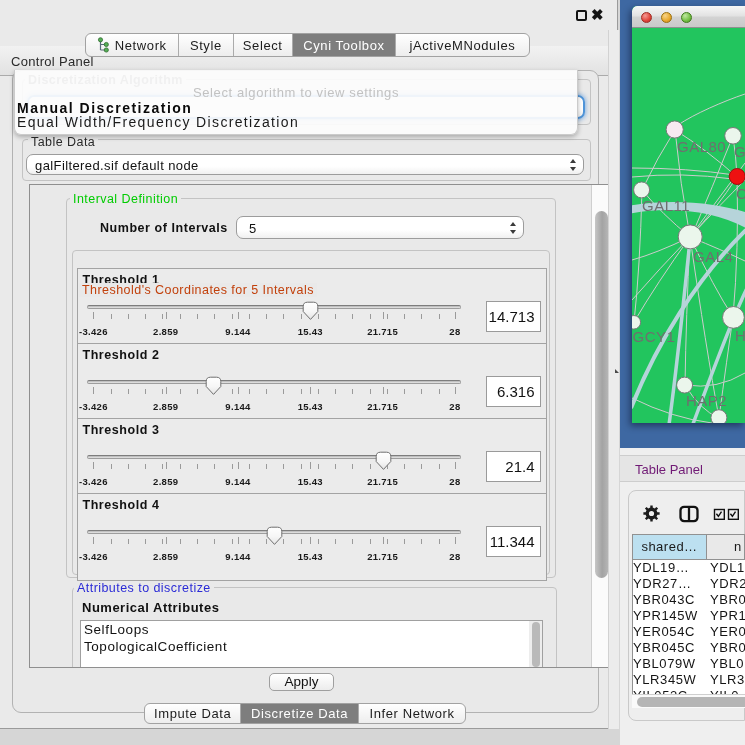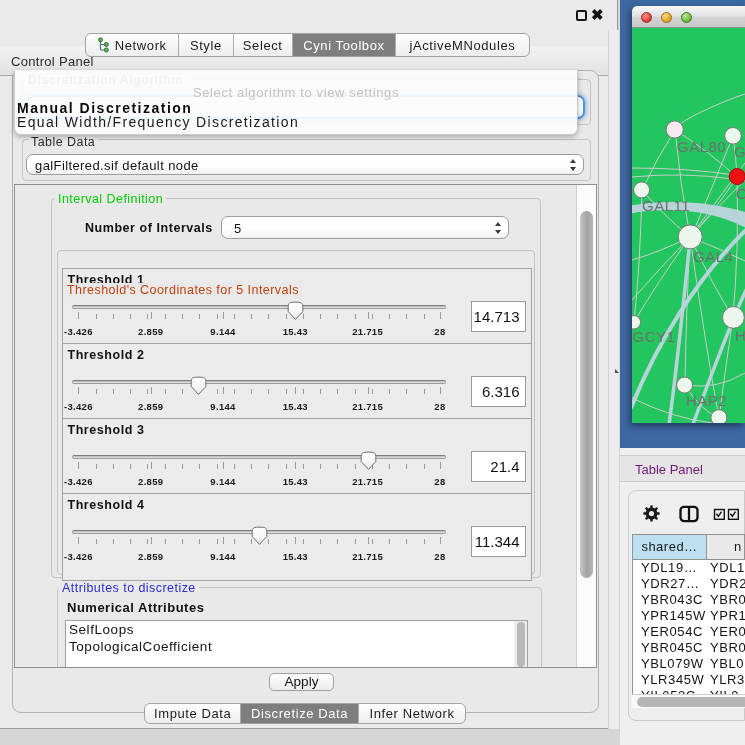--- a/index.html
+++ b/index.html
@@ -22,21 +22,21 @@
 
 .grp{border:1px solid #c3c3c3;border-radius:4px;}
 .grplab{position:absolute;font-size:12.5px;letter-spacing:0.45px;background:#e9e9e9;padding:0 3px;white-space:nowrap;z-index:3;}
 
 .combo{background:linear-gradient(#ffffff 60%,#f0f0f0);border:1px solid #9c9c9c;border-radius:7px;}
 .combo .txt{position:absolute;left:8px;top:50%;transform:translateY(-50%);font-size:13px;letter-spacing:0.4px;color:#111;white-space:nowrap;}
 .arrows{position:absolute;right:7px;top:50%;width:6px;height:12px;transform:translateY(-50%);}
 .arrows:before{content:"";position:absolute;left:0;top:0px;border-left:3px solid transparent;border-right:3px solid transparent;border-bottom:4.5px solid #3a3a3a;}
 .arrows:after{content:"";position:absolute;left:0;bottom:0px;border-left:3px solid transparent;border-right:3px solid transparent;border-top:4.5px solid #3a3a3a;}
 
-#scrollpane{left:14px;top:184px;width:583px;height:484px;border:1px solid #8f8f8f;background:#e9e9e9;overflow:hidden;}
+#scrollpane{left:29px;top:184px;width:583px;height:484px;border:1px solid #8f8f8f;background:#e9e9e9;overflow:hidden;}
 #vsb{left:561px;top:0px;width:21px;height:482px;background:#fbfbfb;border-left:1px solid #cfcfcf;}
 #vsbthumb{left:3px;top:26px;width:13px;height:367px;background:linear-gradient(90deg,#c6c6c6,#a3a3a3 55%,#b5b5b5);border-radius:7px;}
 
 .tbox{position:absolute;left:46.5px;width:470px;height:88px;background:#ebebeb;border:1px solid #a3a3a3;}
 .tbox .tl{position:absolute;left:5px;top:4.5px;font-size:12.5px;font-weight:bold;letter-spacing:0.55px;color:#111;}
 .track{position:absolute;left:9px;top:36px;width:374px;height:4px;border:1px solid #9d9d9d;border-top-color:#7d7d7d;border-radius:3px;background:linear-gradient(#b2b2b2,#e9e9e9);}
 .thumb{position:absolute;top:32px;width:17px;height:19px;z-index:2;}
 .vfield{position:absolute;left:408px;top:32.5px;width:55px;height:31px;background:#fff;border:1px solid #9a9a9a;font-size:15px;color:#111;text-align:right;line-height:29px;padding-right:5px;}
 .ticks{position:absolute;top:43.5px;left:0;width:100%;height:8px;}
 .tick{position:absolute;width:1px;background:#9a9a9a;}
@@ -54,21 +54,21 @@
 .light{top:6px;width:11px;height:11px;border-radius:50%;}
 
 #tparea{left:620px;top:448px;width:125px;height:297px;background:#efefef;}
 #tptitle{left:620px;top:455px;width:125px;height:27px;background:#e5e5e5;border-top:1px solid #cdcdcd;border-bottom:1px solid #cdcdcd;}
 #tptitle .t{position:absolute;left:15px;top:6px;font-size:13px;color:#701a75;}
 #tpanel{left:628px;top:490px;width:117px;height:231px;background:#eeeeee;border:1px solid #c9c9c9;border-radius:8px 0 0 8px;}
 #thead1{left:632px;top:534px;width:75px;height:26px;background:#bce0f0;border:1px solid #919191;font-size:13px;letter-spacing:0.5px;color:#1a1a1a;text-align:center;line-height:24px;}
 #thead2{left:707px;top:534px;width:38px;height:26px;background:#e9e9e9;border:1px solid #919191;border-left:none;font-size:13px;color:#1a1a1a;line-height:24px;padding-left:27px;}
 #tbody{left:632px;top:560px;width:113px;height:148px;background:#fff;border-left:1px solid #919191;font-size:13px;letter-spacing:0.6px;color:#141414;overflow:hidden;}
 #tbody .r{height:16px;line-height:16px;white-space:nowrap;}
-#tbody .c1{display:inline-block;width:77px;padding-left:8px;}
+#tbody .c1{display:inline-block;width:77px;}
 #hsb{left:632px;top:694px;width:113px;height:14px;background:#fafafa;border-top:1px solid #cfcfcf;}
 #hsbthumb{left:5px;top:2px;width:120px;height:10px;background:#b5b5b5;border-radius:5px;}
 </style></head>
 <body>
 <div id="stage">
 
  <div class="abs" id="win"></div>
  <div class="abs" id="titlebar">
       <span class="t">Control Panel</span>
     </div>

